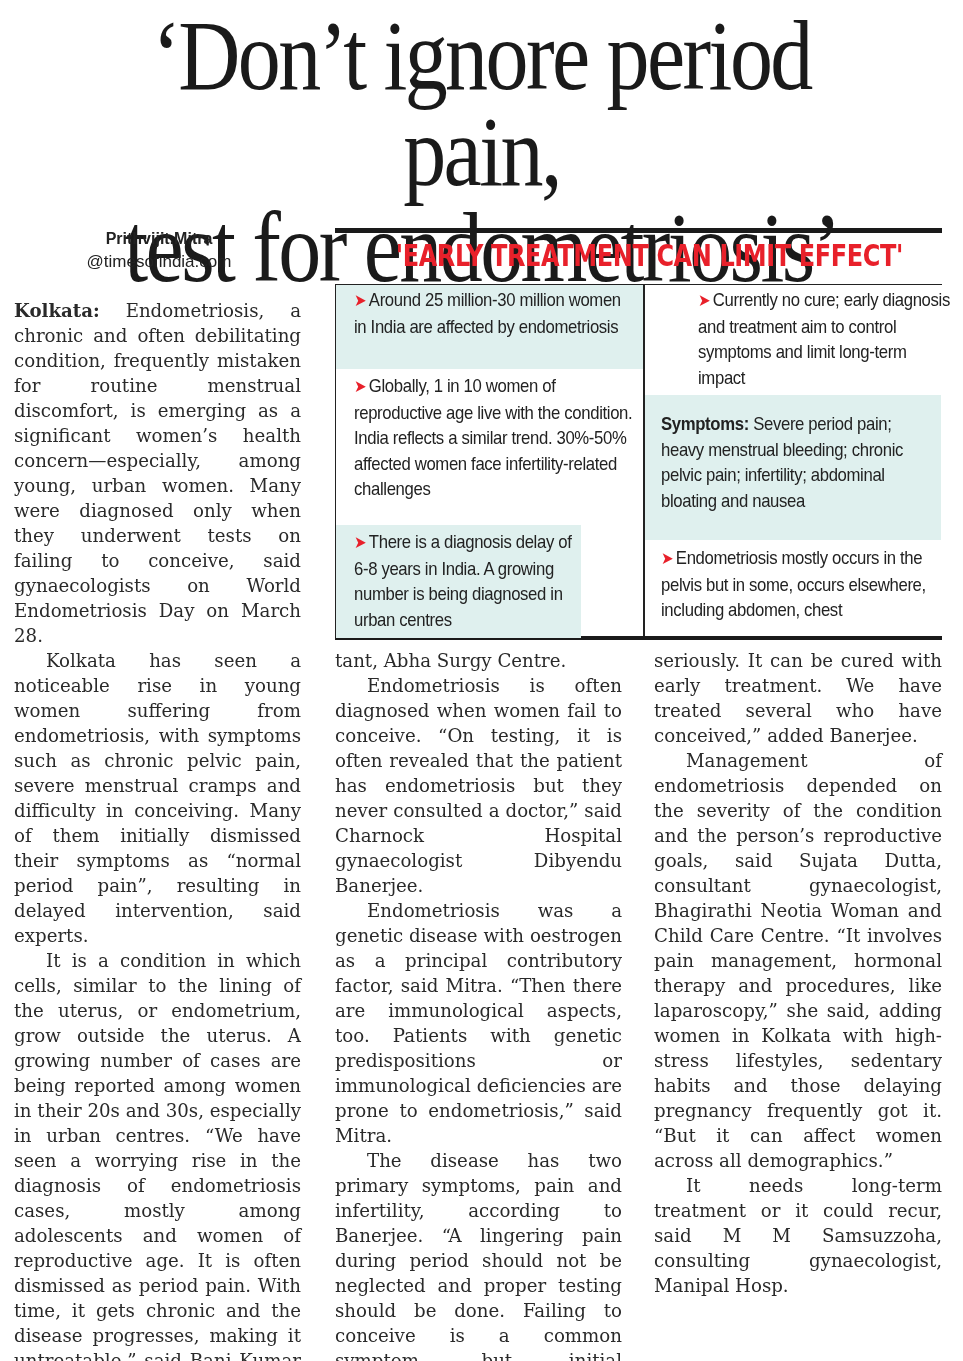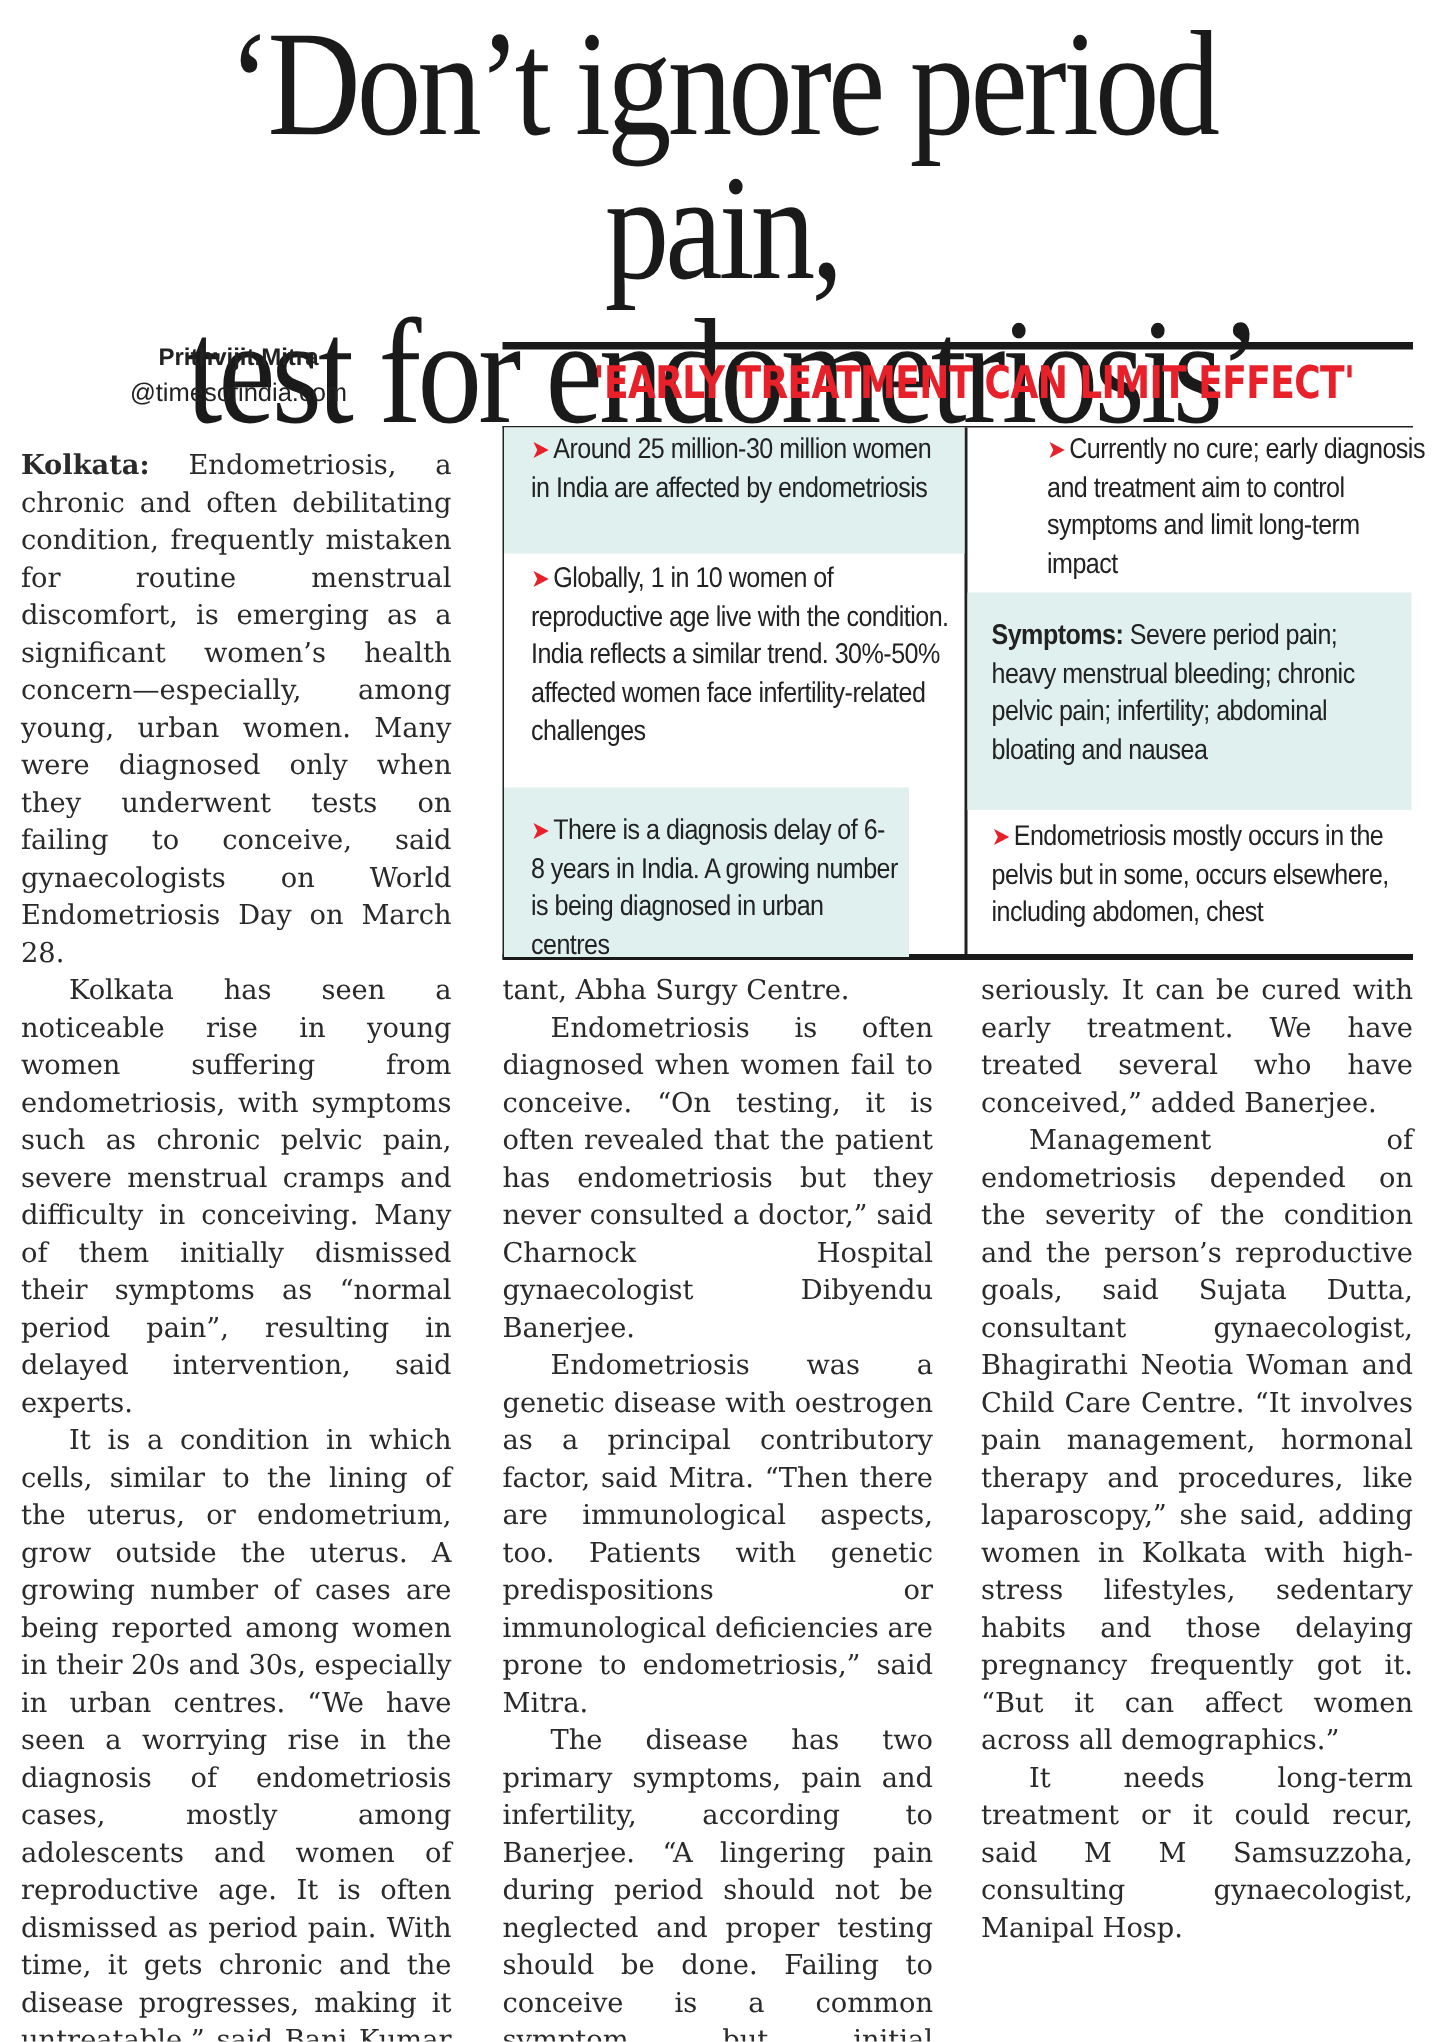--- a/index.html
+++ b/index.html
@@ -27,21 +27,21 @@
   .box { position:absolute; left:335px; top:284px; width:607px; height:356px;
     border-top:1.5px solid #222; border-left:1.5px solid #222; border-bottom:4px solid #1a1a1a; box-sizing:border-box; }
   .box .divider { position:absolute; left:307px; top:0; bottom:0; width:1.5px; background:#222; }
   .cell { position:absolute; font-family:Liberation Sans, sans-serif; font-size:19px;
     line-height:25.5px; color:#222; padding:0 6px 0 18px; box-sizing:border-box; letter-spacing:-0.4px; }
   .cell.tint { background:#dff0ee; }
   .arrow { color:#e8202a; font-size:17px; margin-right:3px; }
   .cell b { font-weight:bold; }
   #c1 { left:0; top:0; width:307px; height:84px; padding-top:2px; }
   #c2 { left:0; top:84px; width:307px; height:158px; padding-top:4px; }
-  #c3 { left:0; top:240px; width:270px; height:113px; padding-top:16px; }
+  #c3 { left:0; top:240px; width:245px; height:113px; padding-top:4px; }
   #c4 { left:309px; top:0; width:296px; height:110px; padding-top:2px; padding-left:32px;margin-left:21px; }
   #c5 { left:309px; top:110px; width:296px; height:145px; padding-top:16px; padding-left:16px; }
   #c6 { left:309px; top:240px; width:296px; height:113px; padding-top:20px; padding-left:16px; }
   .cond { display:inline-block; transform:scaleX(0.88); transform-origin:left top; width:113%; }
 </style>
 </head>
 <body>
 
 <div class="headline">
   <div>‘Don’t ignore period pain,</div>

